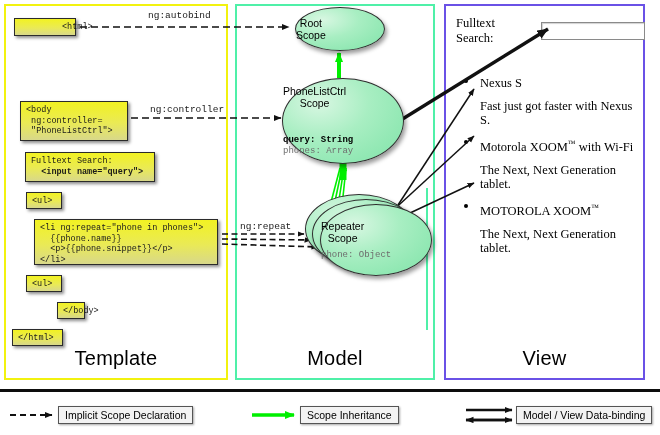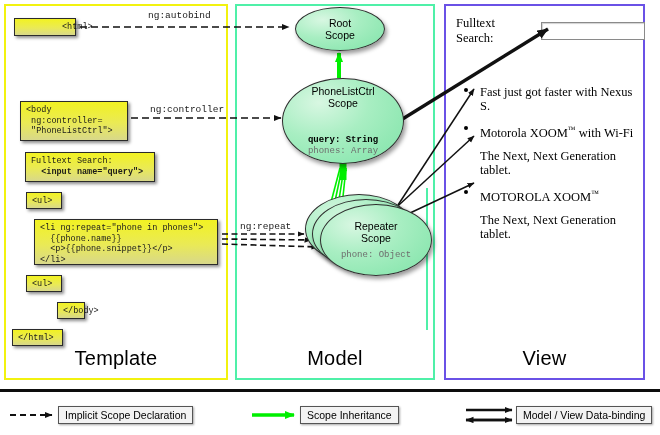--- a/index.html
+++ b/index.html
@@ -29,21 +29,21 @@
 
   
   .conn-label{position:absolute;font-family:"Liberation Mono","DejaVu Sans Mono",monospace;
               font-size:9.5px;color:#1a1a1a;white-space:nowrap;}
 
   
   .scope{position:absolute;border-radius:50%;
          border:1.6px solid #2e2e2e;
          background:radial-gradient(ellipse at 30% 28%, #d8f7e2 0%, #a8eec2 42%, #7fe3a8 100%);
          box-shadow:2px 3px 4px rgba(0,0,0,.4);
-         display:flex;flex-direction:column;align-items:center;justify-content:center;
+         display:flex;flex-direction:column;align-items:flex-start;justify-content:center;
          text-align:center;}
   .scope .ttl{font-size:10.5px;line-height:12px;color:#000;}
   .scope .props{margin-top:6px;font-family:"Liberation Mono","DejaVu Sans Mono",monospace;
                 font-size:9px;line-height:11px;}
   .scope .props .k{color:#000;font-weight:bold;margin-top:20px;}
   .scope .props .d{color:#6d6d6d;}
   .scope.ghost{z-index:1;}
   .scope.front{z-index:3;}
 
   
@@ -143,20 +143,21 @@
 
   <div class="view-inner" style="left:444px;top:4px;width:201px;height:376px;">
     <div class="search-row">
       <span class="search-lbl">Fulltext Search:</span>
       <input class="search-inp" type="text" value="" style="">
     </div>
 
     <div class="phone-list">
       <div class="ph">
         <span class="bullet"></span>
+        <div class="nm">Nexus S</div>
         <div class="sn">Fast just got faster with Nexus S.</div>
       </div>
       <div class="ph">
         <span class="bullet"></span>
         <div class="nm">Motorola XOOM<span class="tm">™</span>  with Wi-Fi</div>
         <div class="sn">The Next, Next Generation tablet.</div>
       </div>
       <div class="ph">
         <span class="bullet"></span>
         <div class="nm">MOTOROLA XOOM<span class="tm">™</span></div>

